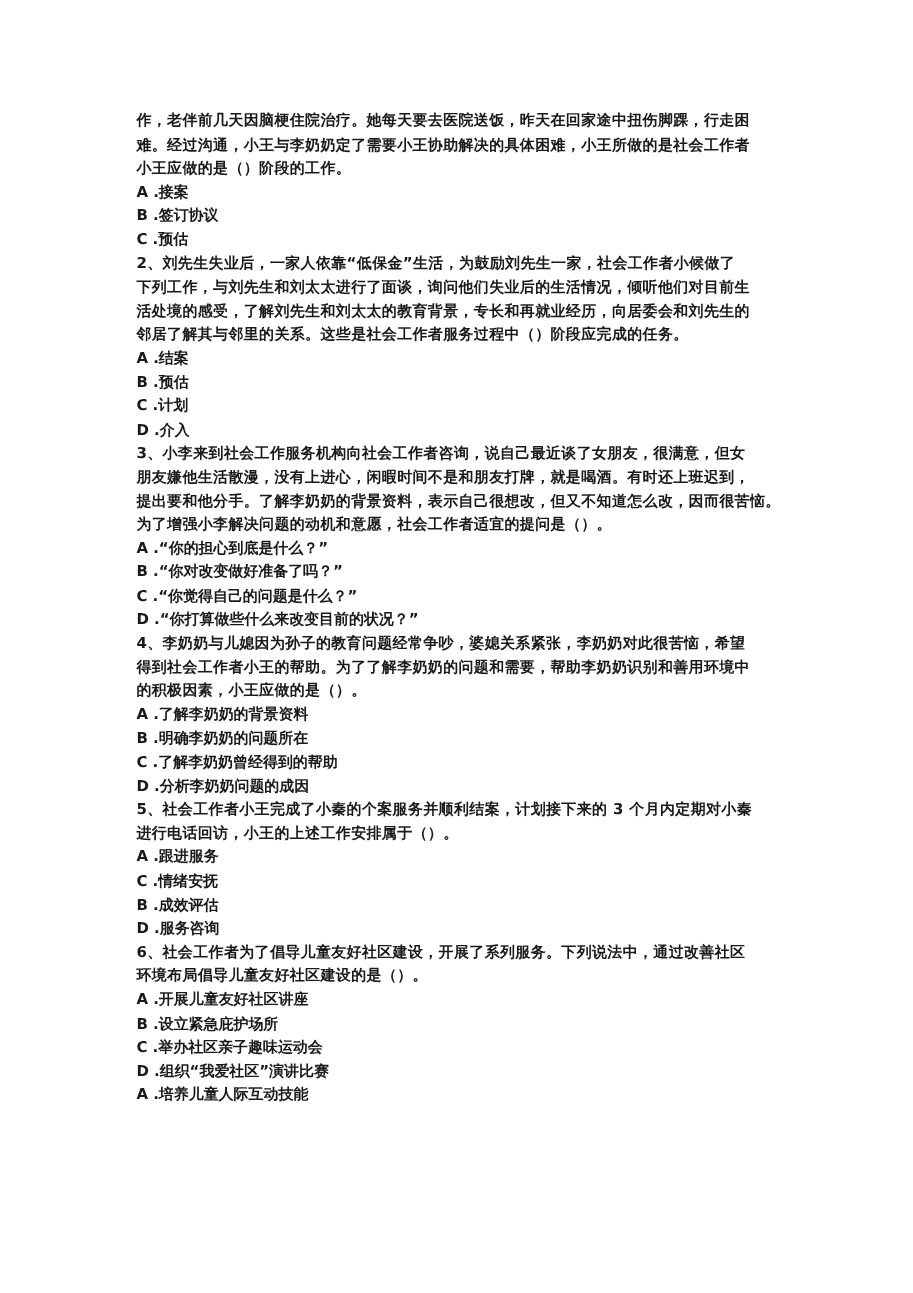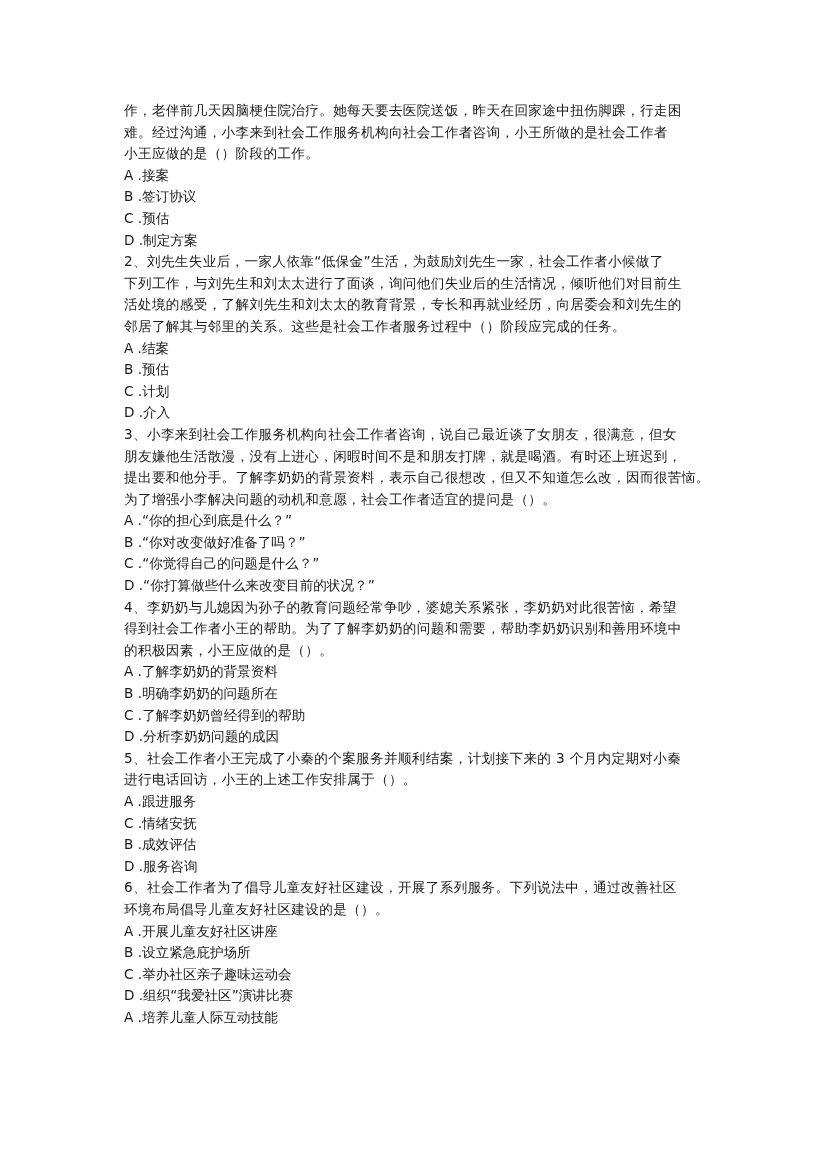--- a/index.html
+++ b/index.html
@@ -6,38 +6,38 @@
   body { width: 830px; height: 1175px; position: relative; overflow: hidden; }
   .page {
     position: absolute;
     left: 124px;
     top: 100px;
     width: 590px;
     font-family: "DejaVu Sans", "Liberation Sans", sans-serif;
     font-size: 13.6px;
     color: #1a1a1a;
     line-height: 21.6px;
+    font-weight: bold;
   }
   .line { white-space: nowrap; height: 21.6px; letter-spacing: 0.35px; }
   .opt { white-space: nowrap; height: 21.6px; }
   .q { display: block; }
 </style>
 </head>
 <body>
 
 <div class="page">
 
   <div class="q">
     <div class="line">作，老伴前几天因脑梗住院治疗。她每天要去医院送饭，昨天在回家途中扭伤脚踝，行走困</div>
-    <div class="line">难。经过沟通，小李来到社会工作服务机构向社会工作者咨询，小王所做的是社会工作者</div>
+    <div class="line">难。经过沟通，小王与李奶奶定了需要小王协助解决的具体困难，小王所做的是社会工作者</div>
     <div class="line">小王应做的是（）阶段的工作。</div>
     <div class="opt">A .接案</div>
     <div class="opt">B .签订协议</div>
     <div class="opt">C .预估</div>
-    <div class="opt">D .制定方案</div>
   </div>
 
   <div class="q">
     <div class="line">2、刘先生失业后，一家人依靠“低保金”生活，为鼓励刘先生一家，社会工作者小候做了</div>
     <div class="line">下列工作，与刘先生和刘太太进行了面谈，询问他们失业后的生活情况，倾听他们对目前生</div>
     <div class="line">活处境的感受，了解刘先生和刘太太的教育背景，专长和再就业经历，向居委会和刘先生的</div>
     <div class="line">邻居了解其与邻里的关系。这些是社会工作者服务过程中（）阶段应完成的任务。</div>
     <div class="opt">A .结案</div>
     <div class="opt">B .预估</div>
     <div class="opt">C .计划</div>

